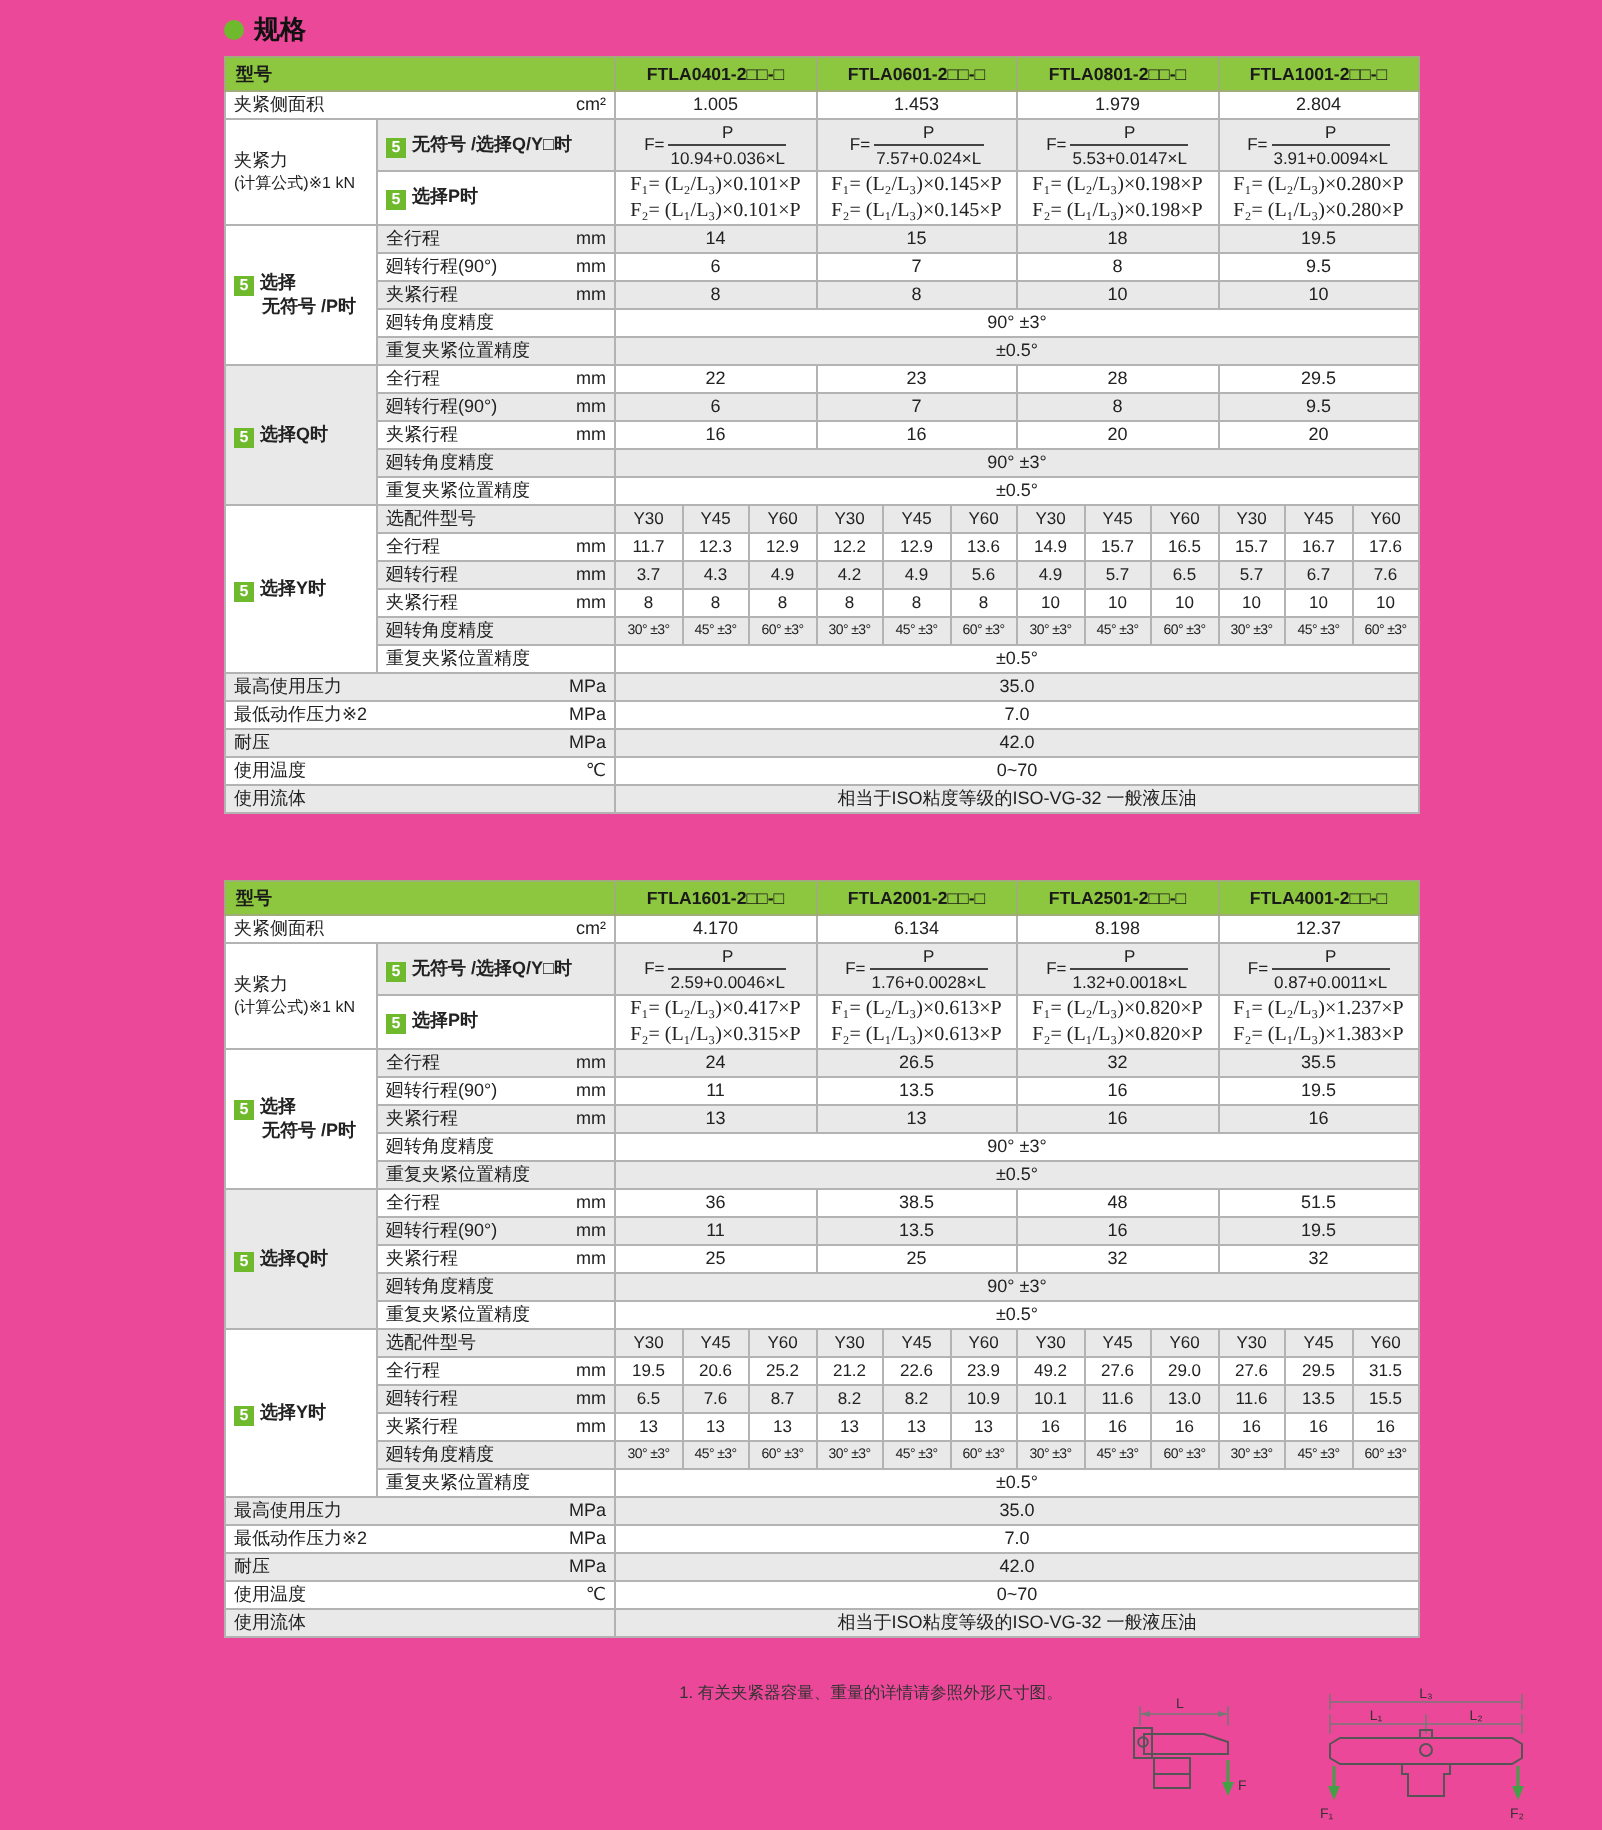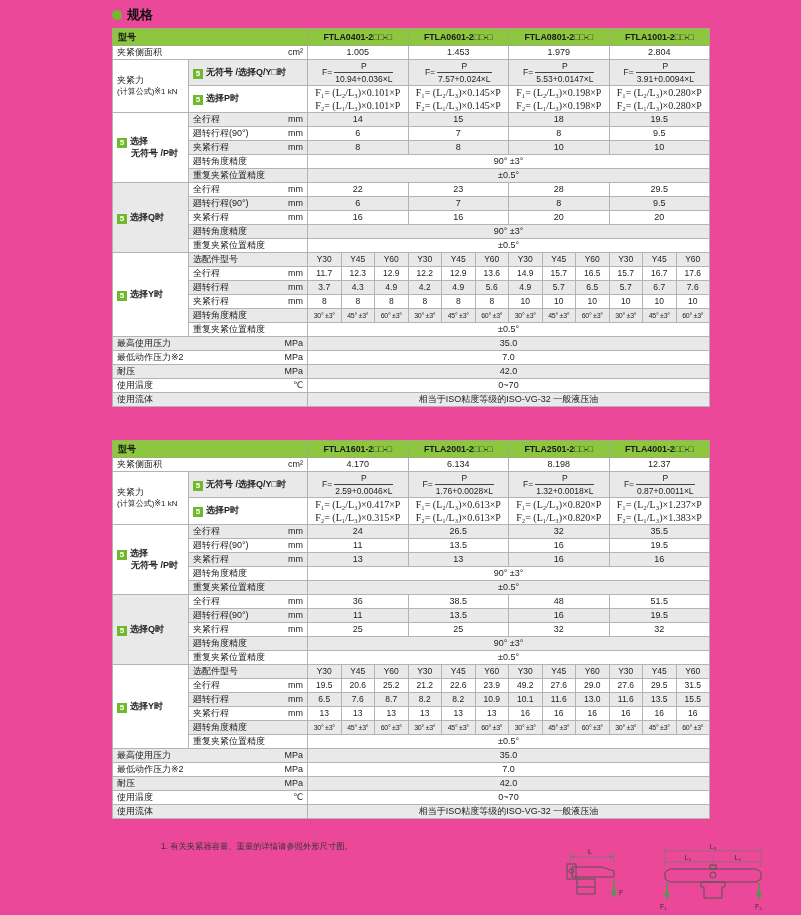--- a/index.html
+++ b/index.html
@@ -43,21 +43,21 @@
   .fnum{display:block;border-bottom:1px solid #444;padding:0 6px;line-height:12px;}
   .fden{display:block;padding:0 1px;line-height:12px;}
   .c-frm2{height:27px;font-size:10px;font-family:Liberation Serif, serif;}
   .c-frm2 div{line-height:13px;}
   .c-sm{font-size:8.5px;padding:0 1px !important;}
   .c-xs{font-size:7px;padding:0 0 !important;letter-spacing:-0.3px;}
   .notes{position:absolute;left:110px;top:840px;width:600px;font-size:8.3px;color:#333;
          line-height:1.55;white-space:nowrap;}
   .note-h{font-weight:normal;margin-right:4px;}
   .ind1{padding-left:43px;}
-  .ind2{padding-left:51px;}
+  .ind2{padding-left:51px;text-align:center;}
   .diagram{position:absolute;left:560px;top:843px;}
   .ln{fill:none;stroke:#555;stroke-width:1;}
   .dim{stroke:#777;stroke-width:0.8;}
   .arr{stroke:var(--arrow);stroke-width:1.5;}
   .arrhead{fill:var(--arrow);stroke:none;}
   .dtext{font-size:7px;fill:#333;}
 </style>
 </head>
 <body>
 

